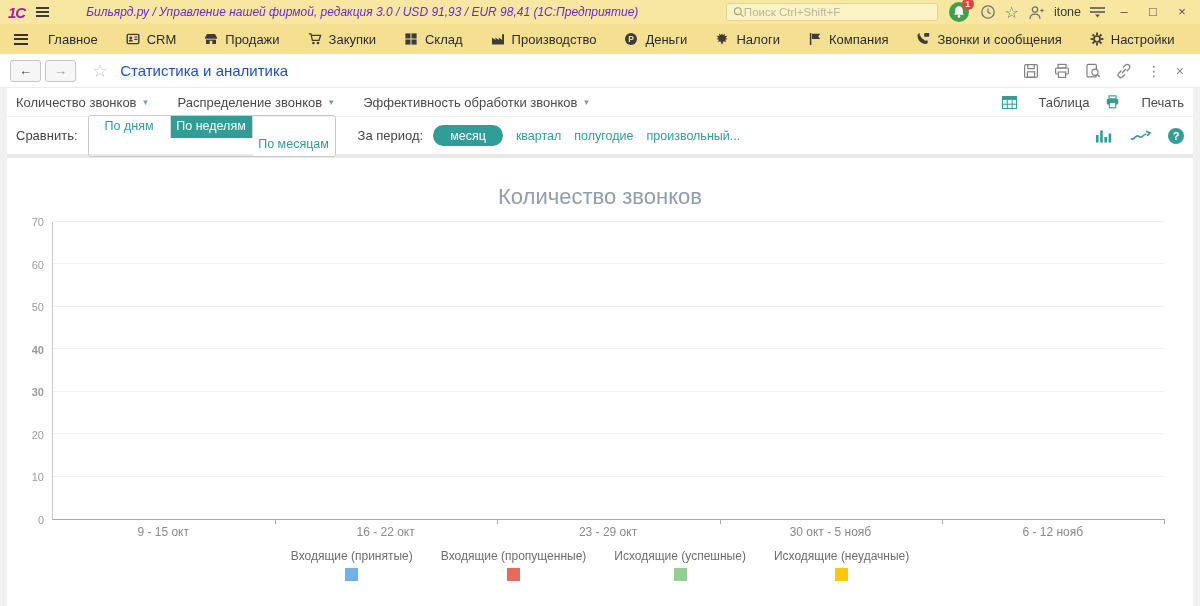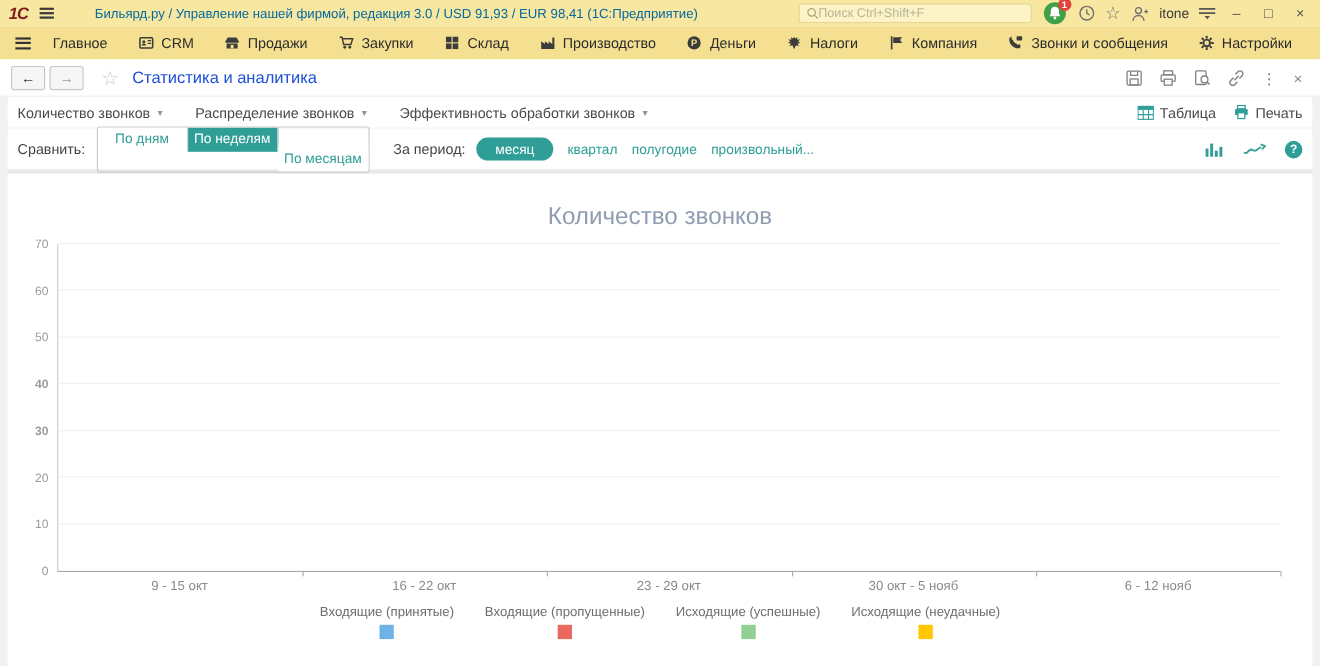--- a/index.html
+++ b/index.html
@@ -1,24 +1,24 @@
 <!DOCTYPE html>
 <html><head>
 <meta charset="utf-8">
 <style>
   * { box-sizing: border-box; margin: 0; padding: 0; }
   html,body { width: 1200px; height: 606px; overflow: hidden; }
   body { font-family: "Liberation Sans", sans-serif; background: #fff; position: relative; }
 
   
   .titlebar { height: 24px; background: #F8E7A0; display: flex; align-items: center; padding: 0 8px; gap: 9px; }
-  .logo { color: #7f1d1d; font-weight: bold; font-style: italic; font-size: 15px; letter-spacing: -1px; white-space: nowrap; }
+  .logo { color: #a21caf; font-weight: bold; font-style: italic; font-size: 15px; letter-spacing: -1px; white-space: nowrap; }
   .tb-burger { display:flex; flex-direction:column; gap:2.5px; padding:2px; }
   .tb-burger i { display:block; width:13px; height:1.6px; background:#3a3a3a; }
-  .win-title { font-size: 12px; color: #0369a1; margin-left: 26px; white-space: nowrap; }
+  .win-title { font-size: 12px; color: #6d28d9; margin-left: 26px; white-space: nowrap; font-style: italic; }
   .tb-spacer { flex: 1; }
   .search-box { width: 212px; height: 18px; background: #FCF4C7; border: 1px solid #E6D494; border-radius: 3px;
                 display: flex; align-items: center; gap: 0; padding: 0 6px; }
   .search-box input { border: none; background: transparent; outline: none; width: 100%; font-size: 11.5px;
                       color: #8d8d7a; font-family: "Liberation Sans", sans-serif; }
   .search-box input::placeholder { color: #b9b49a; }
   .bell-wrap { position: relative; width: 24px; height: 22px; }
   .badge { position: absolute; top: -3px; right: -3px; min-width: 12px; height: 12px; background: #E2443A; color: #fff;
            border-radius: 7px; font-size: 8.5px; line-height: 12px; text-align: center; padding: 0 2px; font-weight: bold; }
   .tb-icon { display: flex; align-items: center; justify-content: center; }
@@ -43,21 +43,21 @@
   .toolbar-right { margin-left: auto; display: flex; align-items: center; gap: 15px; padding-right: 6px; }
   .dots { color: #808080; font-size: 14px; line-height: 14px; }
   .close-x { color: #8a8a8a; font-size: 14px; }
 
   
   .tabsrow { height: 29px; display: flex; align-items: center; padding: 0 16px; gap: 28px; font-size: 13px;
              color: #4a4a4a; border-bottom: 1px solid #EFEFEF; background: #fff; }
   .tab { display: flex; align-items: center; gap: 5px; }
   .tab .caret { color: #8a97a5; font-size: 8px; }
   .tabs-right { margin-left: auto; display: flex; align-items: center; gap: 16px; color: #4a4a4a; }
-  .tr-item { display: flex; align-items: center; gap: 5px; }
+  .tr-item { display: flex; align-items: center; gap: 21px; }
 
   
   .controlsrow { height: 41px; display: flex; align-items: center; padding: 0 16px; font-size: 13px; color: #444;
                  background: #fff; border-bottom: 4px solid #E9E9E9; }
   .lbl { margin-right: 10px; }
   .seg-group { display: flex; border: 1px solid #C9C9C9; border-radius: 3px; overflow: hidden; }
   .seg-btn { width: 82px; height: 22px; line-height: 21px; text-align: center; color: #2E9E96; background: #fff;
              border-right: 1px solid #D6D6D6; font-size: 12.5px; }
   .seg-btn:last-child { border-right: none; margin-top: 18px; }
   .seg-btn.selected { background: #2E9E96; color: #fff; }

